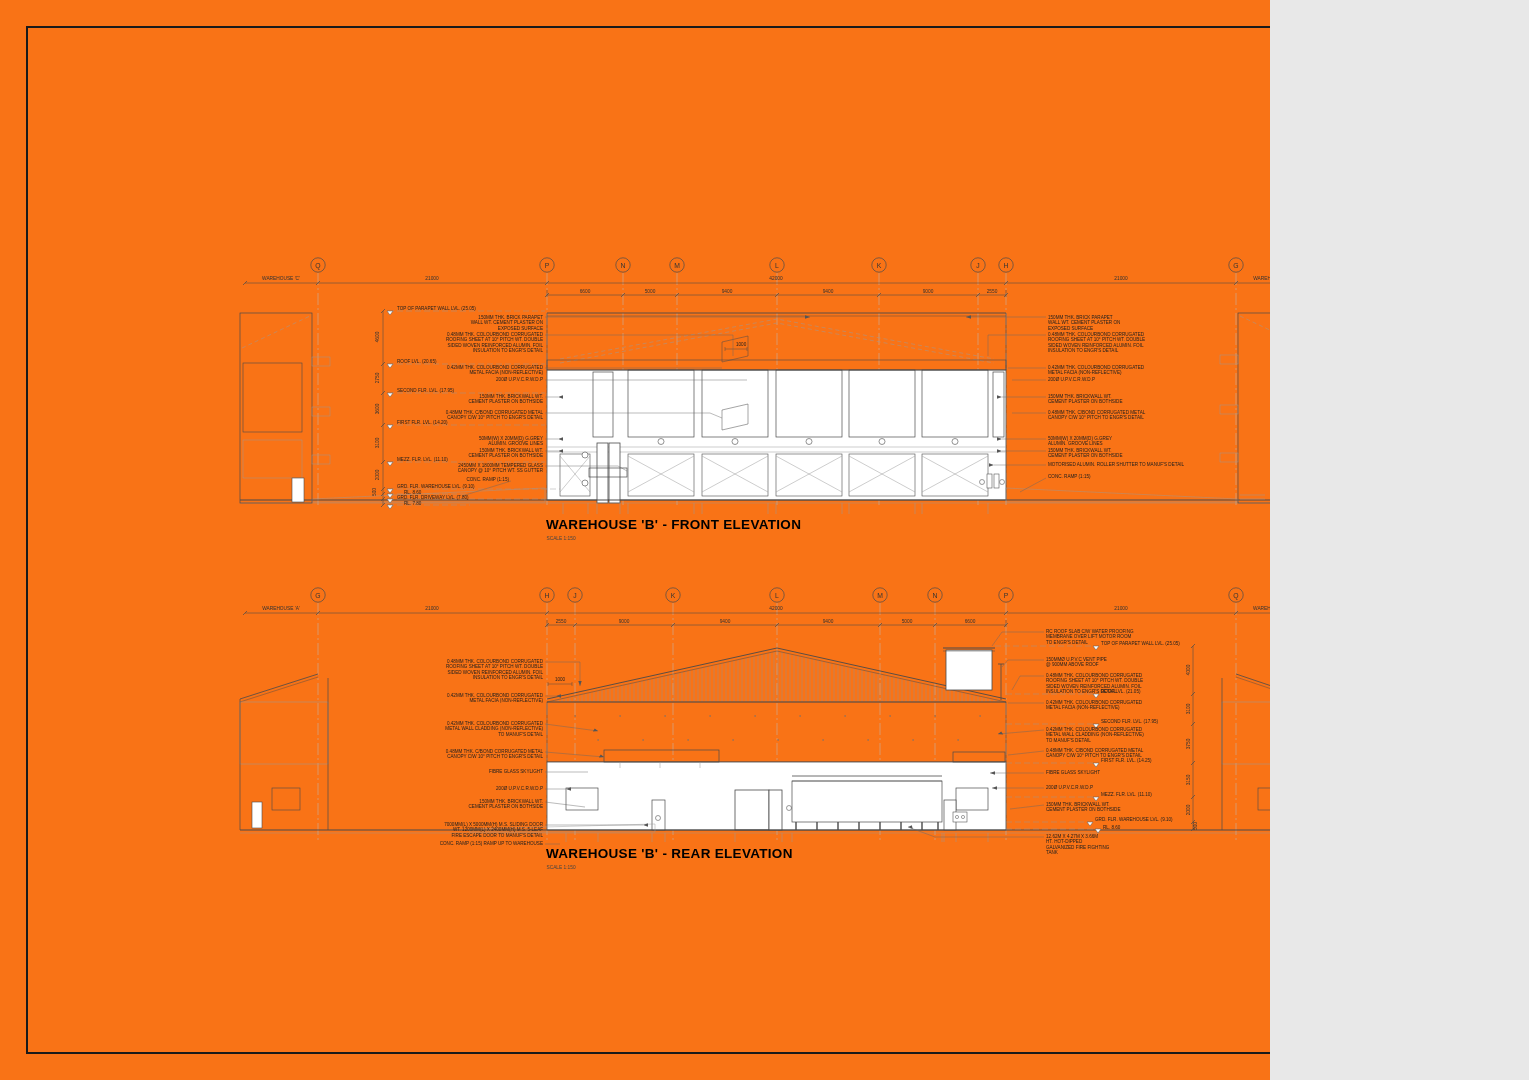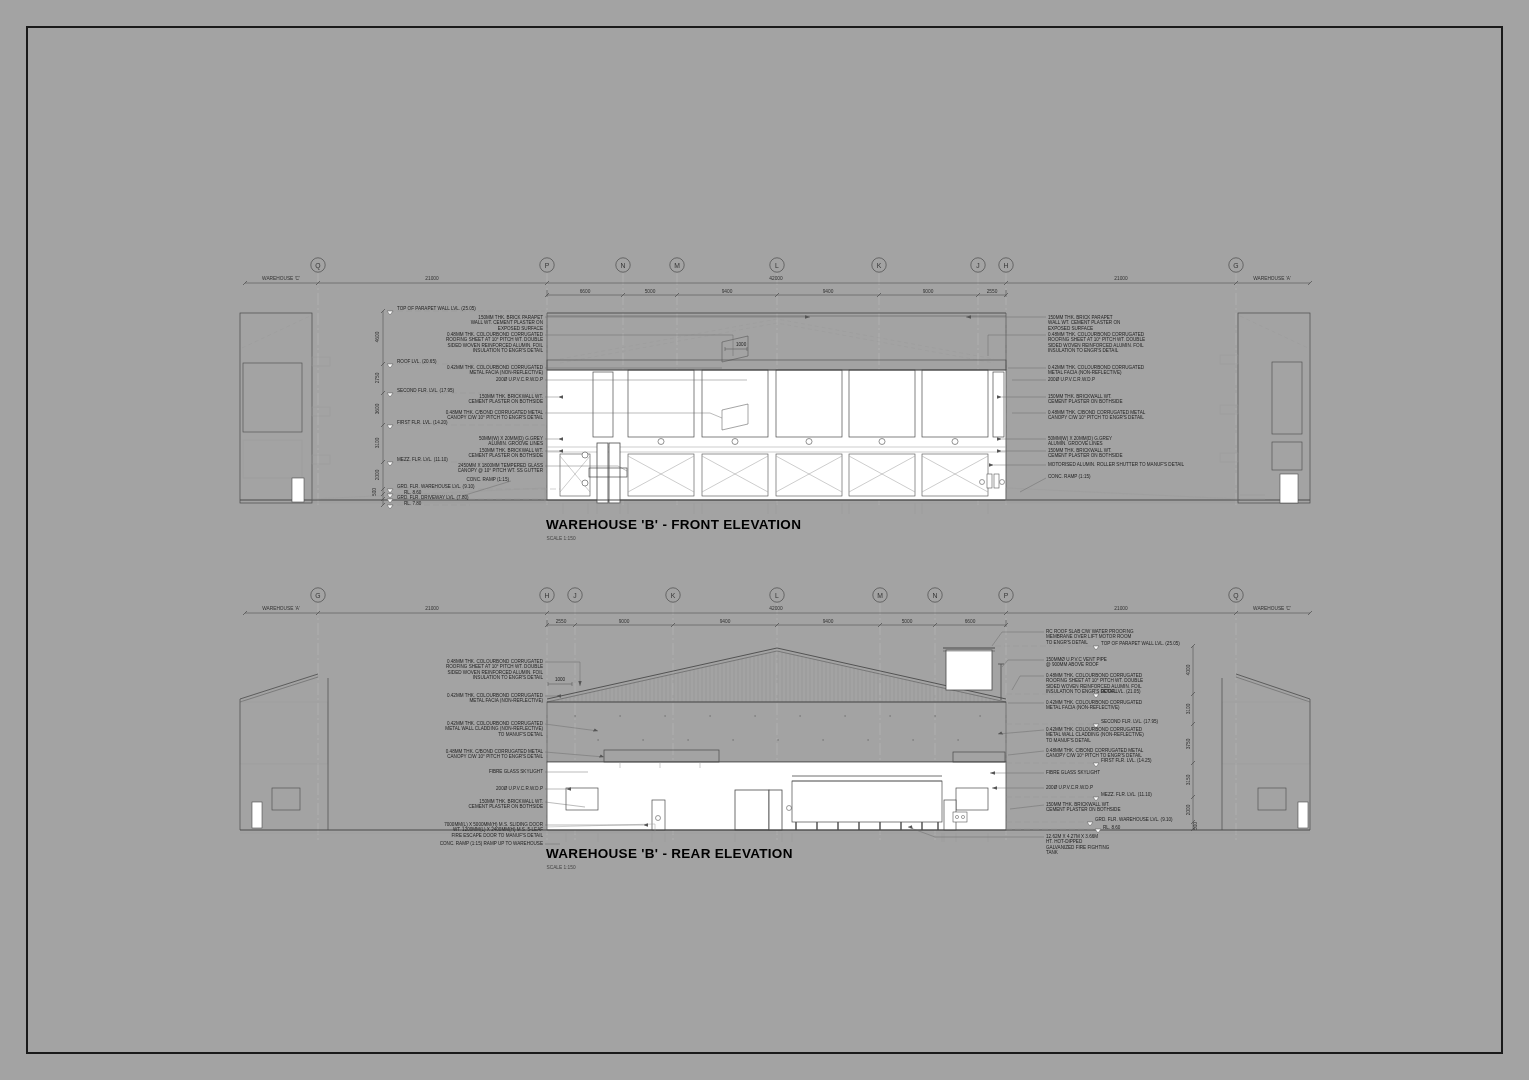--- a/index.html
+++ b/index.html
@@ -1,16 +1,16 @@
 <!DOCTYPE html>
 <html><head>
 <meta charset="utf-8">
 <style>
   html,body{margin:0;padding:0;background:#e8e8e8}
-  #sheet{position:relative;width:1529px;height:1080px;background:#a3a3a3;overflow:hidden}
+  #sheet{position:relative;width:1270px;height:1080px;background:#f97316;overflow:hidden}
   svg{position:absolute;left:0;top:0}
   .t{font-family:"Liberation Sans",sans-serif;font-size:4.6px;fill:#1f1f1f}
   .te{text-anchor:end}
   .tc{text-anchor:middle}
   .gl{font-family:"Liberation Sans",sans-serif;font-size:6.8px;text-anchor:middle;fill:#333}
   .dim{font-family:"Liberation Sans",sans-serif;font-size:4.8px;text-anchor:middle;fill:#333}
   .ttl{font-family:"Liberation Sans",sans-serif;font-size:13.5px;font-weight:bold;fill:#000;letter-spacing:.3px}
   .sc{font-family:"Liberation Sans",sans-serif;font-size:4.8px;fill:#444}
   .ln{stroke:#4a4a4a;fill:none}
   .lt{stroke:#9a9a9a;fill:none}

